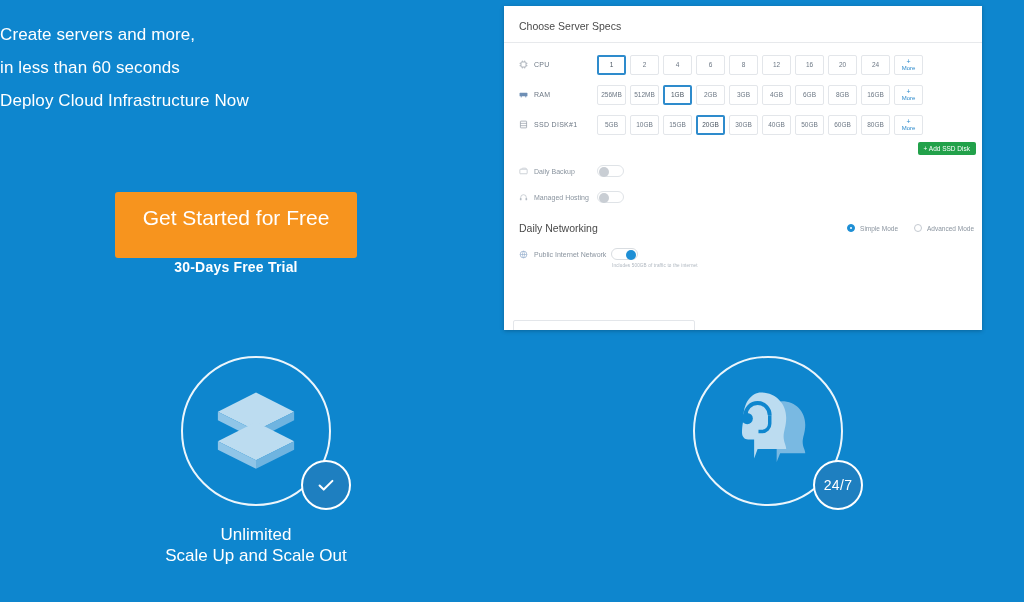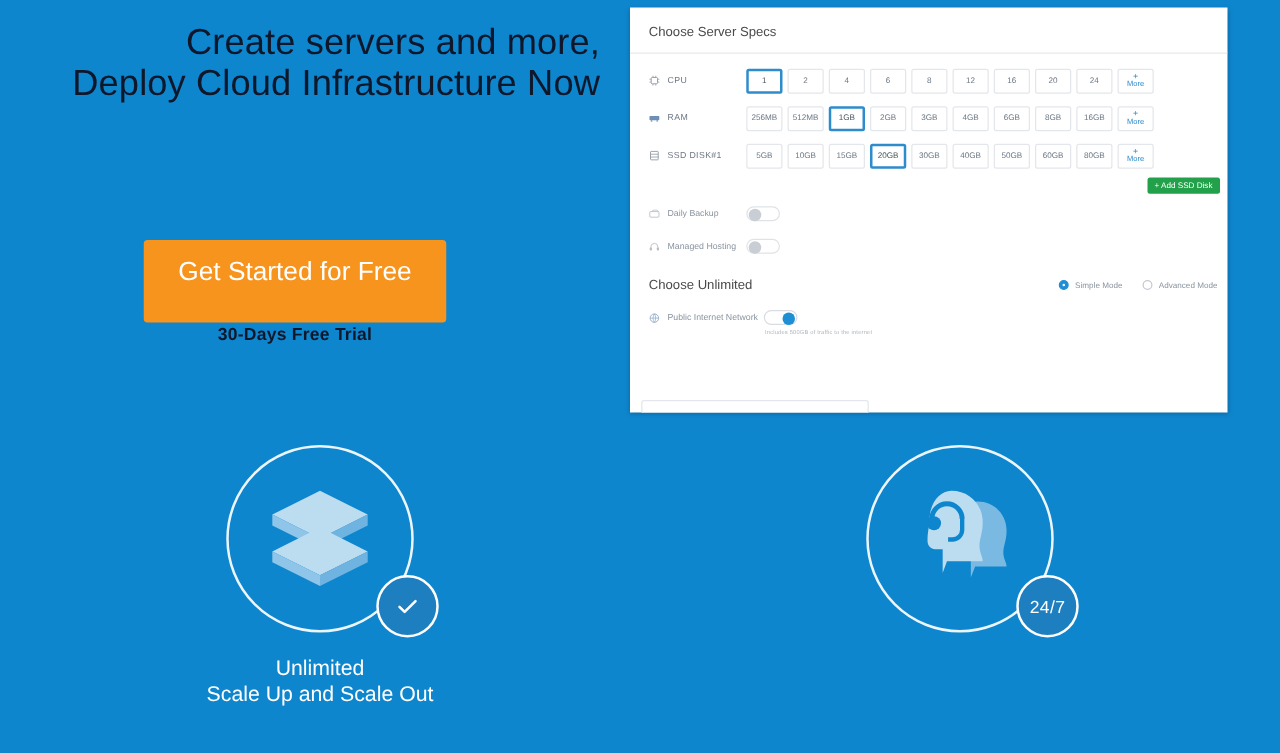--- a/index.html
+++ b/index.html
@@ -8,40 +8,40 @@
     background:#0e86ce;
     font-family:"Liberation Sans",sans-serif;
     position:relative;
   }
   
   .hero{
     position:absolute;left:0;top:0;width:500px;height:300px;
   }
   .headline{
     position:absolute;top:18px;left:0;width:480px;
-    text-align:right;color:#0f172a;
-    font-size:29px;line-height:33px;font-weight:400;
+    text-align:left;color:#ffffff;
+    font-size:17px;line-height:33px;font-weight:400;
     letter-spacing:.1px;
   }
   .headline .l3{white-space:nowrap;}
   .cta-wrap{
     position:absolute;top:192px;left:0;width:472px;text-align:center;
   }
   .cta{
     display:inline-block;
     background:#f7941e;color:#ffffff;
     font-size:21px;line-height:21px;
     padding:15px 28px 30px 28px;
     border:none;border-radius:3px;
     font-family:"Liberation Sans",sans-serif;
     cursor:pointer;
   }
   .trial{
     position:absolute;top:259px;left:0;width:472px;text-align:center;
-    color:#0f172a;font-size:14px;font-weight:bold;letter-spacing:.2px;
+    color:#ffffff;font-size:14px;font-weight:bold;letter-spacing:.2px;
   }
 
   
   .panel{
     position:absolute;left:504px;top:6px;width:478px;height:324px;
     background:#ffffff;
     box-shadow:0 1px 4px rgba(0,0,0,.25);
     overflow:hidden;
   }
   .panel-title{
@@ -147,20 +147,21 @@
     display:flex;align-items:center;justify-content:center;
     color:#ffffff;font-size:14px;letter-spacing:.3px;
   }
 </style>
 </head>
 <body>
 
 <div class="hero">
   <div class="headline">
     <div>Create servers and more,</div>
+    <div>in less than 60 seconds</div>
     <div class="l3">Deploy Cloud Infrastructure Now</div>
   </div>
 
   <div class="cta-wrap">
     <button class="cta">Get Started for Free</button>
   </div>
 
   <div class="trial">30-Days Free Trial</div>
 </div>
 
@@ -280,21 +281,21 @@
           </svg>
       </span>
       <span>Managed Hosting</span>
     </div>
     <div class="switch">
         <span class="knob"></span>
       </div>
   </div>
 
   <div class="sect-head">
-    <div class="t">Choose Unlimited</div>
+    <div class="t">Daily Networking</div>
     <div class="modes">
       <div class="mode">
         <span class="radio on"></span>
         <span>Simple Mode</span>
       </div>
       <div class="mode">
         <span class="radio"></span>
         <span>Advanced Mode</span>
       </div>
     </div>

